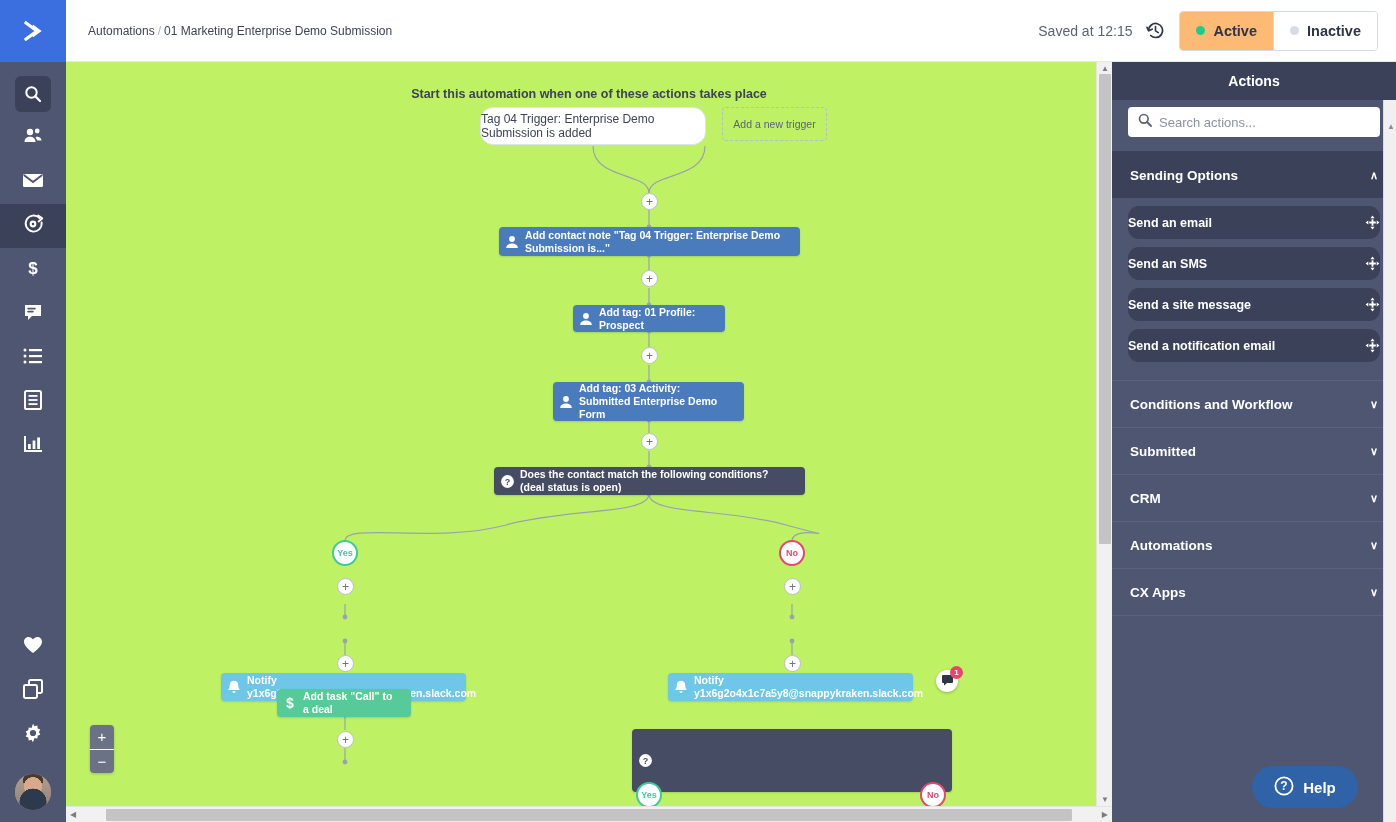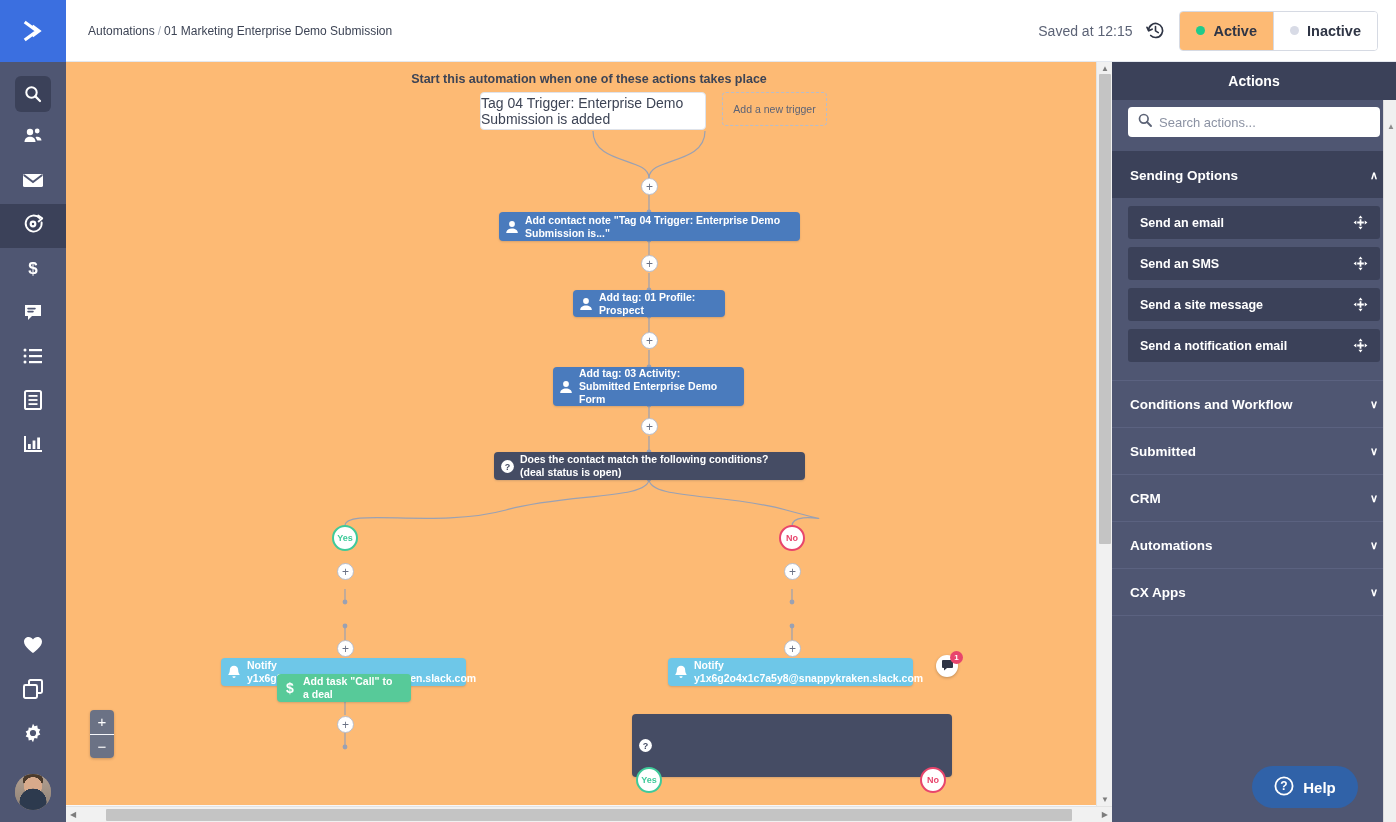--- a/index.html
+++ b/index.html
@@ -82,23 +82,23 @@
     display: flex; align-items: center; gap: 8px;
     padding: 0 16px; font-size: 14.5px; font-weight: bold; color: #2f3545;
     background: #fff; cursor: pointer;
   }
   .toggle-seg.on { background: #fdba74; }
   .toggle-seg + .toggle-seg { border-left: 1px solid #d6dae3; }
   .dot { width: 9px; height: 9px; border-radius: 50%; display:inline-block; }
 
   
   .canvas-wrap {
-    position: absolute; left: 66px; top: 45px;
+    position: absolute; left: 66px; top: 60px;
     width: 1169px; height: 760px;
-    background: #fdba74; overflow: hidden;
+    background: #bef264; overflow: hidden;
   }
   .canvas {
     position: absolute; left: 0; top: 0; width: 1046px; height: 760px;
   }
   .flow-title {
     position: absolute; top: 27px; left: 0; width: 1046px;
     text-align: center; font-size: 12.5px; font-weight: bold; color: #3d4455;
   }
   .node {
     position: absolute; border-radius: 4px;
@@ -112,23 +112,23 @@
   .node .nlabel {
     font-size: 10.5px; font-weight: bold; color: #fff; line-height: 13px;
     padding-right: 12px;
   }
   .node.blue   { background: #4a7bbd; }
   .node.dark   { background: #454c64; }
   .node.cyan   { background: #6ec7e8; }
   .node.green  { background: #57ca99; }
 
   .trigger-box {
-    position: absolute; background: #fff; border: 1px solid #dfe3ea; border-radius: 4px;
-    display: flex; align-items: center; justify-content: center;
-    font-size: 14px; color: #3d4455; cursor: pointer;
+    position: absolute; background: #fff; border: 1px solid #dfe3ea; border-radius: 13px;
+    display: flex; align-items: center; justify-content: center;
+    font-size: 12px; color: #3d4455; cursor: pointer;
   }
   .trigger-add {
     position: absolute; background: transparent; border: 1px dashed #b7bdcb; border-radius: 4px;
     display: flex; align-items: center; justify-content: center;
     font-size: 10.5px; color: #5c6376; cursor: pointer;
   }
   .plus-node {
     position: absolute; width: 17px; height: 17px; border-radius: 50%;
     background: #fff; border: 1px solid #b7bdcb; color: #6b7285;
     display: flex; align-items: center; justify-content: center;
@@ -210,22 +210,22 @@
   .accordion { }
   .acc-head {
     height: 47px; padding: 0 18px; display: flex; align-items: center;
     color: #fff; font-size: 13.5px; font-weight: bold; cursor: pointer;
     border-top: 1px solid #5b6280;
   }
   .acc-head.open { background: #3b4159; border-top-color: #3b4159; }
   .acc-head .chev { margin-left: auto; font-size: 11px; }
   .acc-body { padding: 8px 16px 10px 16px; }
   .action-item {
-    height: 33px; background: #3b4159; border-radius: 3px; margin-bottom: 8px;
-    display: flex; align-items: center; padding: 0 12px;
+    height: 33px; background: #3b4159; border-radius: 11px; margin-bottom: 8px;
+    display: flex; align-items: center; padding: 0 0;
     color: #fff; font-size: 12.5px; font-weight: bold; cursor: move;
   }
   .action-item .grip { margin-left: auto; color: #fff; display:flex; }
   .panel-vscroll {
     position: absolute; right: 0; top: 38px; width: 13px; height: 722px;
     background: #f0f0f0; border-left: 1px solid #dcdcdc;
   }
   .panel-vscroll .arr { position: absolute; left: 3px; top: 22px; color:#8d8d8d; font-size: 8px;}
 
   

